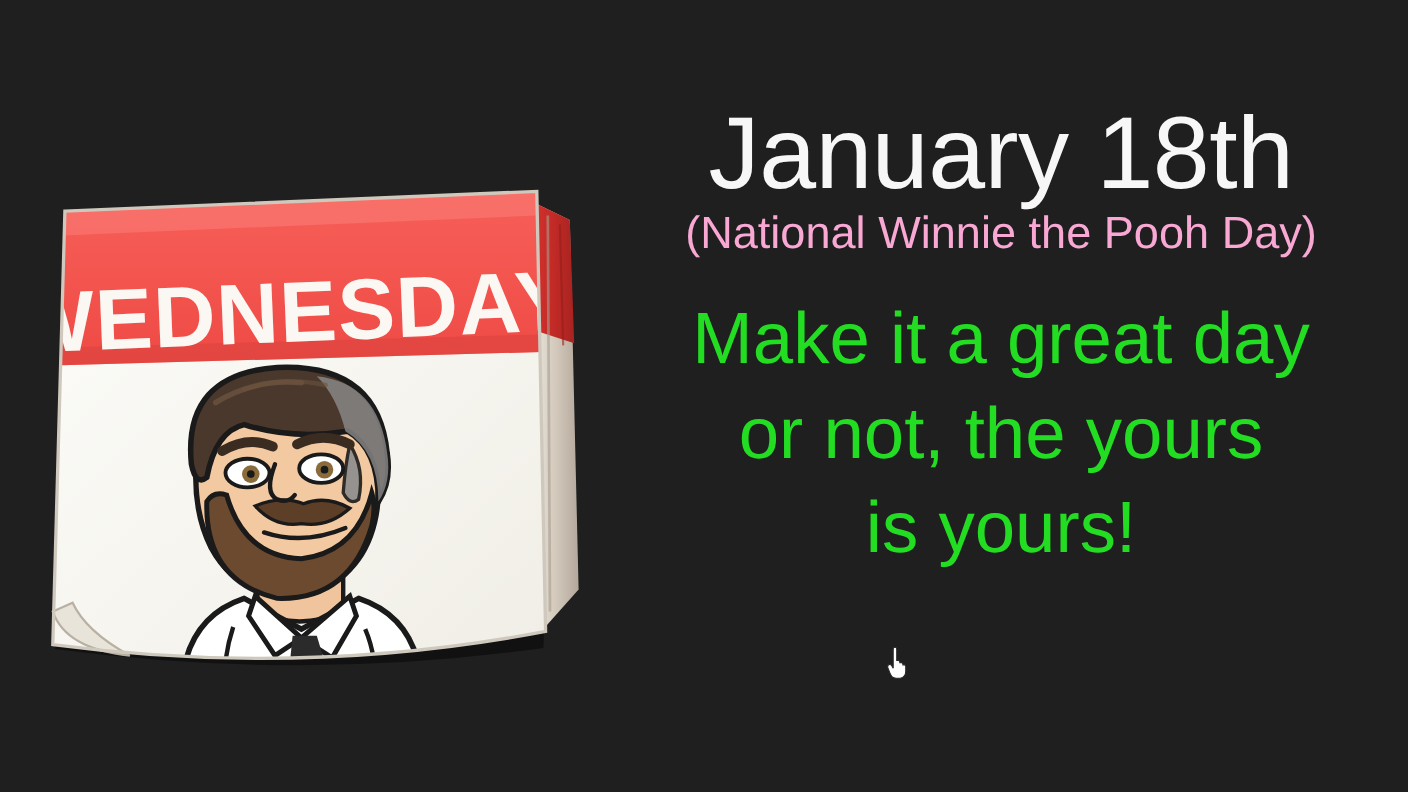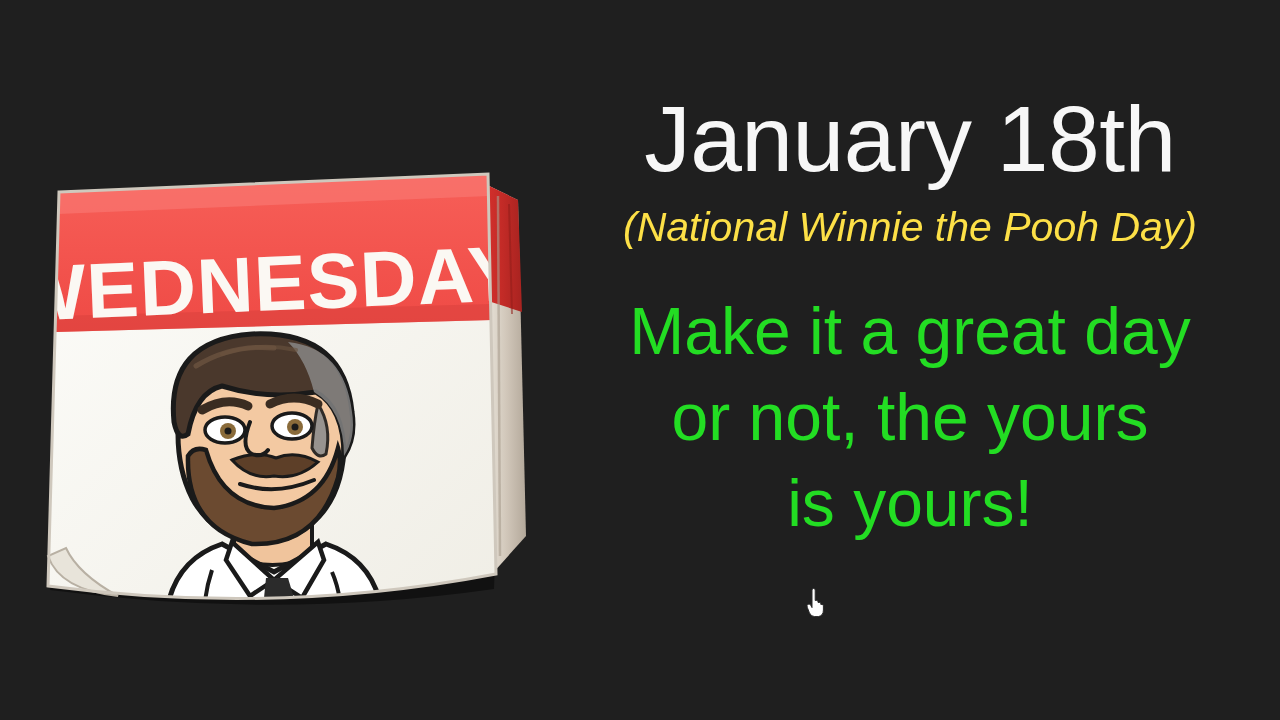--- a/index.html
+++ b/index.html
@@ -40,30 +40,28 @@
   .date-line {
     color:#f7f7f7;
     font-size:93px;
     line-height:94px;
     font-weight:400;
     letter-spacing:-0.5px;
     white-space:nowrap;
   }
 
   .holiday-line {
-    color:#fde047;
+    color:#f9a8d4;
     font-size:41px;
     line-height:50px;
     font-weight:400;
-    margin-top:16px;
     white-space:nowrap;
-    font-style:italic;
-  }
-
-  #message-block { margin-top:36px; }
+  }
+
+  #message-block { margin-top:28px; }
 
   .message-line {
     color:#23dd23;
     font-size:66px;
     line-height:86px;
     font-weight:400;
     white-space:nowrap;
   }
 
   

